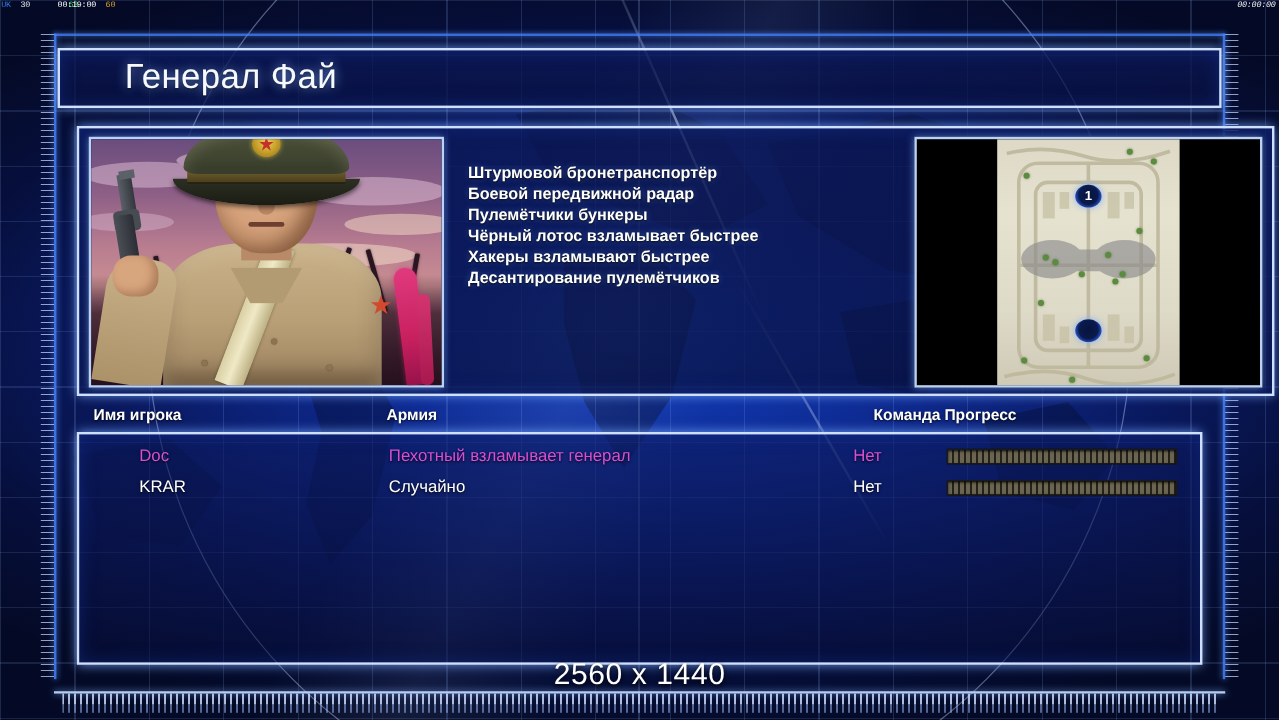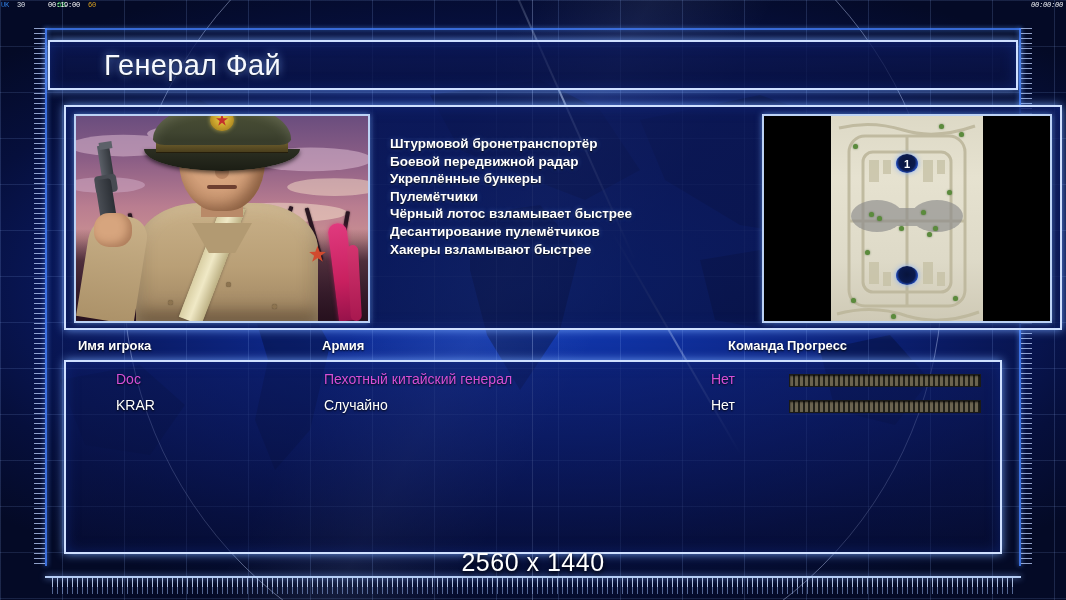--- a/index.html
+++ b/index.html
@@ -332,25 +332,24 @@
       <div class="pt-gun-barrel"></div>
       <div class="pt-gun-sight"></div>
       <div class="pt-gun-cyl"></div>
       <div class="pt-gun-body"></div>
       <div class="pt-hand"></div>
     </div>
 
     <div id="ability-list">
       <div class="ability">Штурмовой бронетранспортёр</div>
       <div class="ability">Боевой передвижной радар</div>
-      <div class="ability">Укреплённые бункеры</div>
-      <div class="ability">Пулемётчики</div>
+      <div class="ability">Пулемётчики бункеры</div>
       <div class="ability">Чёрный лотос взламывает быстрее</div>
+      <div class="ability">Хакеры взламывают быстрее</div>
       <div class="ability">Десантирование пулемётчиков</div>
-      <div class="ability">Хакеры взламывают быстрее</div>
     </div>
 
     <div id="minimap">
       <div class="mm-inner">
         <svg class="mm-terrain" viewBox="0 0 152 209" preserveAspectRatio="none">
           <g stroke="#bdb79c" stroke-width="3" fill="none" opacity="0.9">
             <rect x="18" y="20" width="116" height="170" rx="16"></rect>
             <rect x="32" y="36" width="88" height="140" rx="10"></rect>
             <path d="M76 20 L76 190"></path>
             <path d="M18 105 L134 105"></path>
@@ -397,21 +396,21 @@
     <span class="col-h" id="ch-name">Имя игрока</span>
     <span class="col-h" id="ch-army">Армия</span>
     <span class="col-h" id="ch-team">Команда</span>
     <span class="col-h" id="ch-prog">Прогресс</span>
   </div>
 
   <div class="panel" id="list-panel">
 
     <div class="prow" style="top:6px; color:#d64fd6;">
       <span class="pcell c-name">Doc</span>
-      <span class="pcell c-army">Пехотный китайский генерал</span>
+      <span class="pcell c-army">Пехотный взламывает генерал</span>
       <span class="pcell c-team">Нет</span>
       <span class="pbar"></span>
     </div>
 
     <div class="prow" style="top:32px; color:#ffffff;">
       <span class="pcell c-name">KRAR</span>
       <span class="pcell c-army">Случайно</span>
       <span class="pcell c-team">Нет</span>
       <span class="pbar"></span>
     </div>

